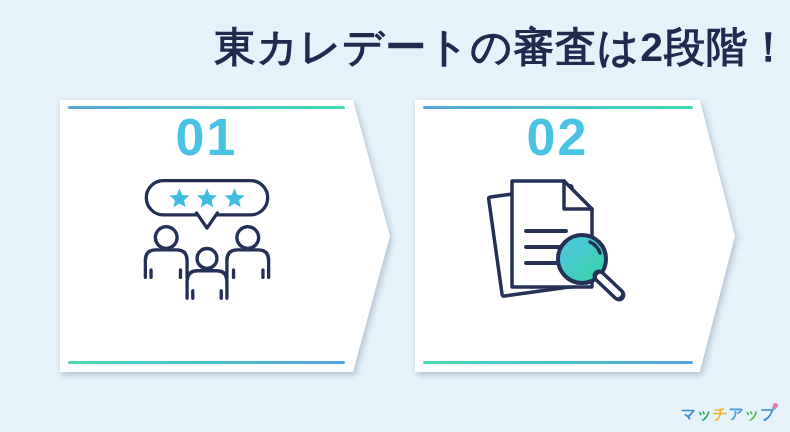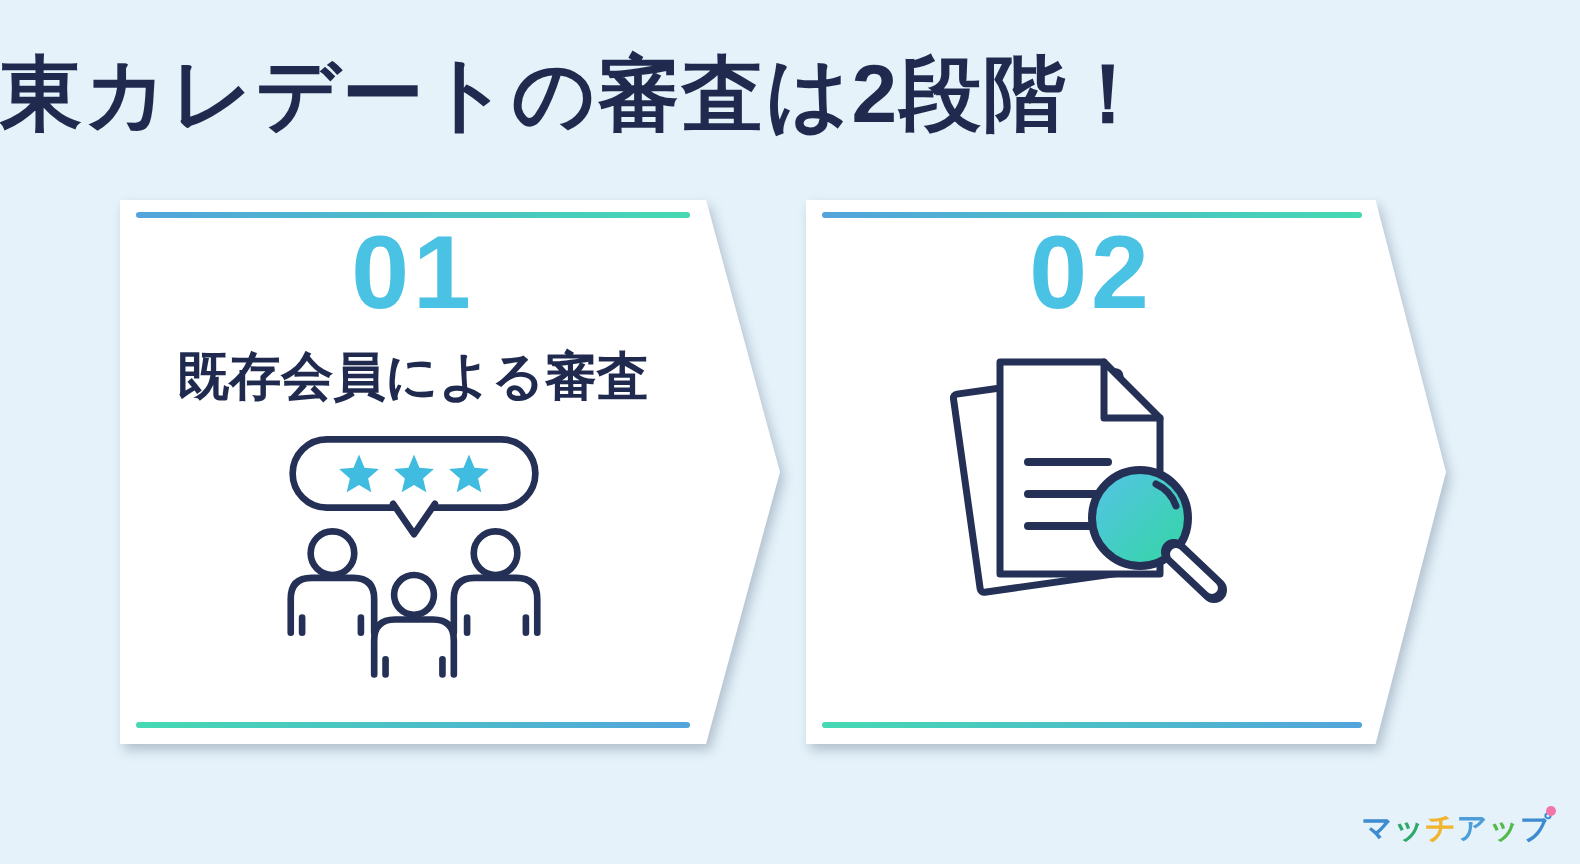--- a/index.html
+++ b/index.html
@@ -3,25 +3,25 @@
 <meta charset="utf-8">
 <style>
   :root{
     --background:#E5F2FA; --card:#FFFFFF; --heading:#1F2A4E; --step_number:#49C2E3;
     --accent_blue:#53A4DC; --accent_teal:#45D9B2; --star:#3FBCDF; --icon_outline:#243056;
     --lens_blue:#55C3E8; --lens_teal:#33D6A2;
   }
   *{margin:0;padding:0;box-sizing:border-box;}
   body{font-family:"Liberation Sans",sans-serif;}
   .stage{position:relative;width:790px;height:432px;background:var(--background,#E5F2FA);overflow:hidden;}
-  .title{position:absolute;top:20px;left:0;width:100%;text-align:left;
+  .title{position:absolute;top:20px;left:0;width:100%;text-align:right;
          font-size:41px;font-weight:800;color:var(--heading,#1F2A4E);letter-spacing:1px;}
   .card{position:absolute;top:100px;height:272px;filter:drop-shadow(2px 3px 3px rgba(110,130,150,.45));}
   .card1{left:60px;width:330px;}
-  .card2{left:403px;width:320px;}
+  .card2{left:415px;width:320px;}
   .card-inner{position:absolute;inset:0;background:var(--card,#fff);}
   .card1 .card-inner{clip-path:polygon(0 0,88.8% 0,100% 50%,88.8% 100%,0 100%);}
   .card2 .card-inner{clip-path:polygon(0 0,89% 0,100% 50%,89% 100%,0 100%);}
   .grad-line{position:absolute;left:8px;height:3px;border-radius:2px;}
   .grad-line.top{top:6px;background:linear-gradient(90deg,var(--accent_blue,#53A4DC),var(--accent_teal,#45D9B2));}
   .grad-line.bottom{bottom:8px;background:linear-gradient(90deg,var(--accent_teal,#45D9B2),var(--accent_blue,#53A4DC));}
   .card1 .grad-line{right:45px;}
   .card2 .grad-line{right:42px;}
   .card-content{position:absolute;top:0;bottom:0;left:0;display:flex;flex-direction:column;align-items:center;}
   .card1 .card-content{width:293px;}
@@ -41,21 +41,20 @@
 <div class="stage">
 
   <h1 class="title">東カレデートの審査は2段階！</h1>
 
   <div class="card card1">
     <div class="card-inner">
       <span class="grad-line top"></span>
       <span class="grad-line bottom"></span>
       <div class="card-content">
         <div class="step-number">01</div>
-        <div class="step-label">既存会員による審査</div>
         <svg class="icon" width="190" height="128" viewBox="0 0 200 135">
           <g class="ico" fill="none" stroke-width="3.5" stroke-linecap="round" stroke-linejoin="round">
             <rect x="36" y="6" width="128" height="36" rx="18" fill="#fff"></rect>
             <polyline points="89,40 100,56 111,40" fill="#fff"></polyline>
           </g>
           <g>
             <path class="star" transform="translate(71,25)" d="M0,-11 L2.9,-4 L10.5,-3.4 L4.8,1.6 L6.5,8.9 L0,5 L-6.5,8.9 L-4.8,1.6 L-10.5,-3.4 L-2.9,-4 Z"></path>
             <path class="star" transform="translate(100,25)" d="M0,-11 L2.9,-4 L10.5,-3.4 L4.8,1.6 L6.5,8.9 L0,5 L-6.5,8.9 L-4.8,1.6 L-10.5,-3.4 L-2.9,-4 Z"></path>
             <path class="star" transform="translate(129,25)" d="M0,-11 L2.9,-4 L10.5,-3.4 L4.8,1.6 L6.5,8.9 L0,5 L-6.5,8.9 L-4.8,1.6 L-10.5,-3.4 L-2.9,-4 Z"></path>
           </g>

